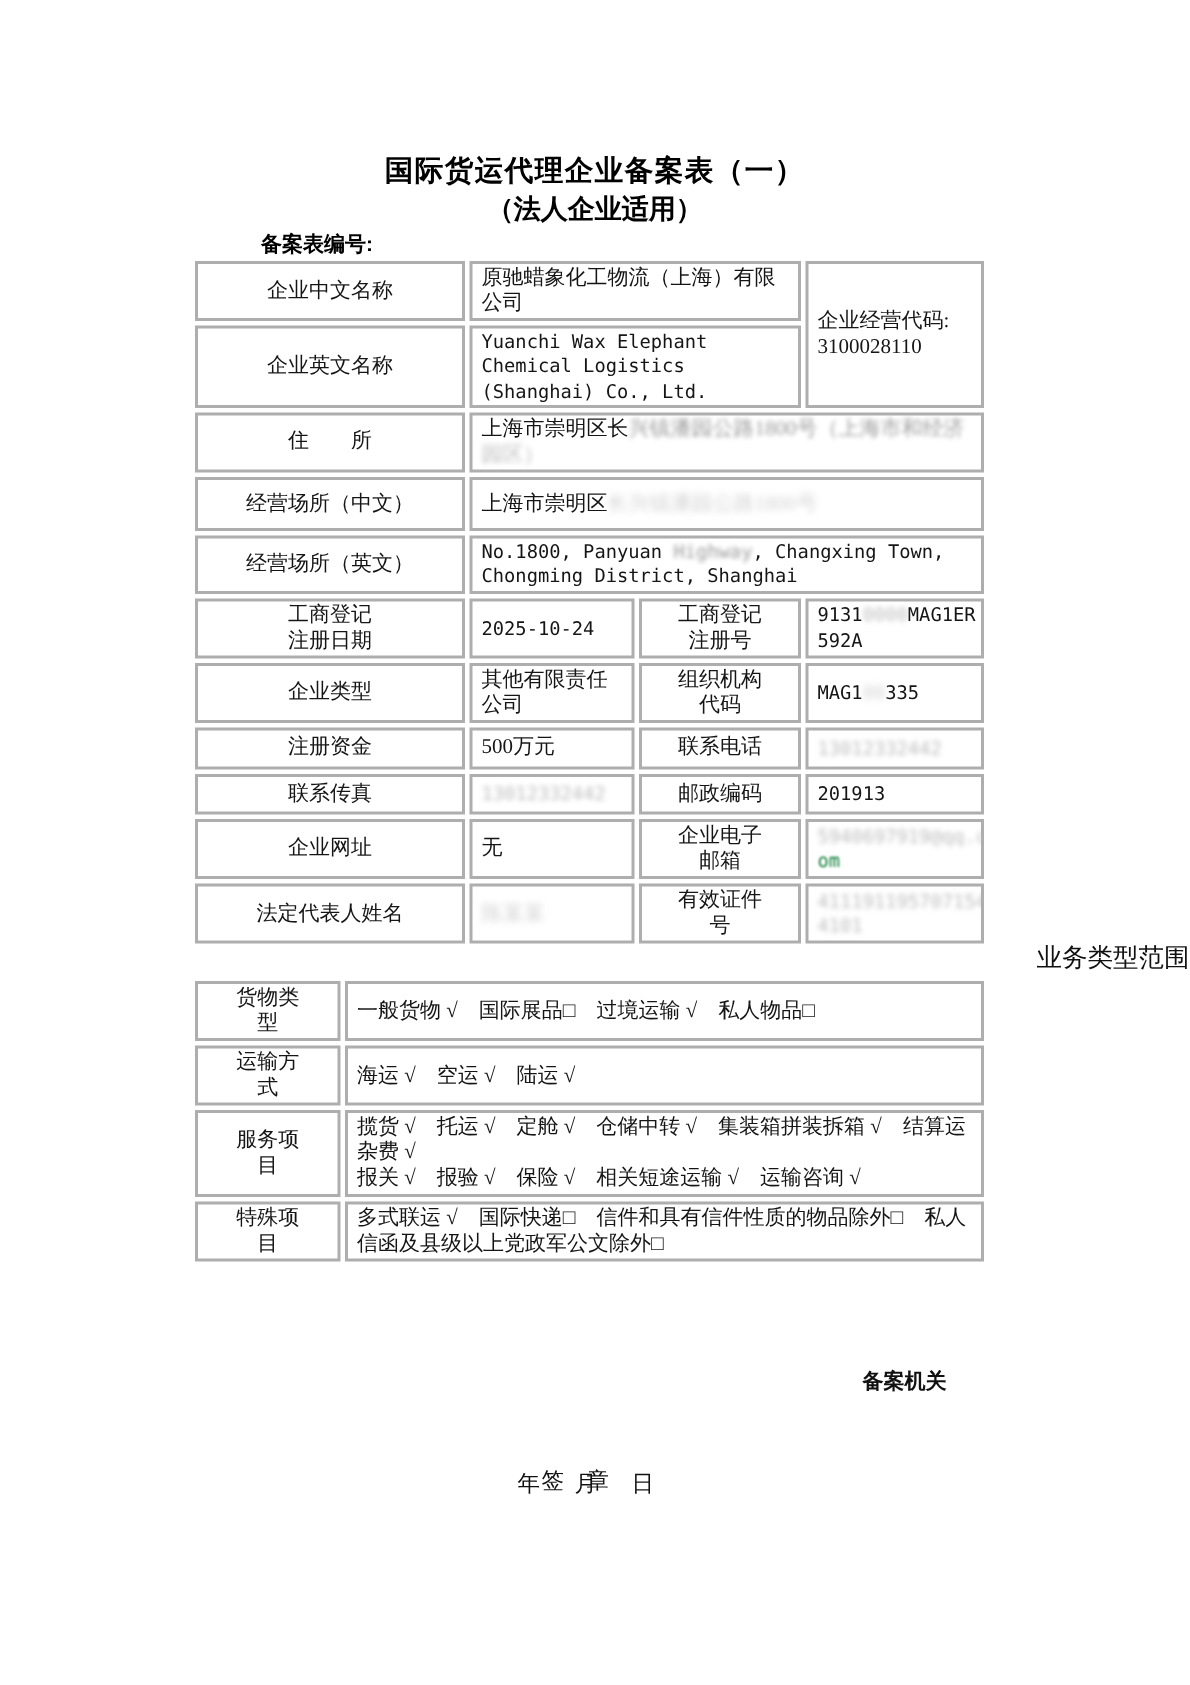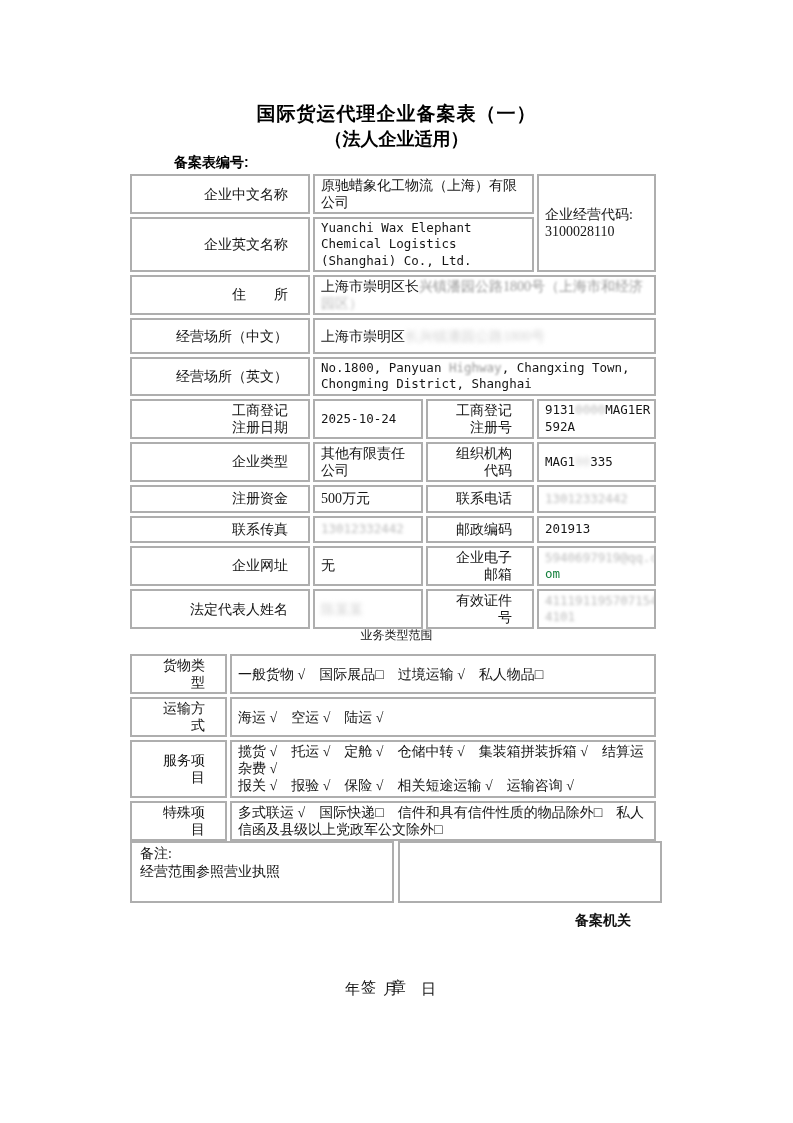--- a/index.html
+++ b/index.html
@@ -31,31 +31,31 @@
   }
   table { border-collapse: separate; border-spacing: 3px; table-layout: fixed; position: absolute; }
   td {
     border: 2px solid #aeaeae;
     font-size: 14px;
     line-height: 1.22;
     padding: 1px 6px;
     vertical-align: middle;
     overflow: hidden;
   }
-  .lbl { text-align: right; padding: 1px 20px; }
+  .lbl { text-align: center; padding: 1px 20px; }
   .mono { font-family: "DejaVu Sans Mono", "Liberation Mono", monospace; font-size: 12.5px; line-height: 1.3; }
   .pre { white-space: pre-line; }
   .blk { display: block; }
   .blur1 { color: #9a9a9a; filter: blur(1.3px); }
   .blur2 { color: #bdbdbd; filter: blur(1.6px); }
   .blur3 { color: #d2d2d2; filter: blur(2.2px); }
   .faint { color: #15803d; filter: blur(0.6px); }
   .sec-title {
     position: absolute; left: 0; top: 627px; width: 100%;
-    text-align: center; font-size: 12px; color: #111;
+    text-align: right; font-size: 17px; color: #111;
   }
   .remarks { position: absolute; left: 130px; top: 841px; display: flex; gap: 4px; }
   .rbox { width: 264px; height: 62px; border: 2px solid #aeaeae; font-size: 14px; padding: 2px 8px; }
   .foot-authority {
     position: absolute; left: 575px; top: 912px;
     font-family: "Liberation Sans", "DejaVu Sans", sans-serif;
     font-weight: bold; font-size: 14px; color: #111;
   }
   .foot-sign { position: absolute; left: 361px; top: 946px; font-size: 15px; color: #111; margin-top: 32px; }
   .foot-date { position: absolute; left: 345px; top: 980px; font-size: 15px; letter-spacing: 4px; color: #111; }
@@ -187,25 +187,18 @@
       <td class="pre">揽货 √　托运 √　定舱 √　仓储中转 √　集装箱拼装拆箱 √　结算运杂费 √
 报关 √　报验 √　保险 √　相关短途运输 √　运输咨询 √</td>
     </tr>
     <tr style="height:32px">
       <td class="lbl">特殊项目</td>
       <td>多式联运 √　国际快递□　信件和具有信件性质的物品除外□　私人信函及县级以上党政军公文除外□</td>
     </tr>
   </tbody>
     </table>
 
-  <div class="remarks">
-    <div class="rbox">
-      <span class="blk">备注:</span>
-      <span class="blk">经营范围参照营业执照</span>
-    </div>
-    <div class="rbox"></div>
-  </div>
 
   <div class="foot-authority">备案机关</div>
   <div class="foot-sign">签　章</div>
   <div class="foot-date">年　月　日</div>
 
 </div>
 
 </body></html>

